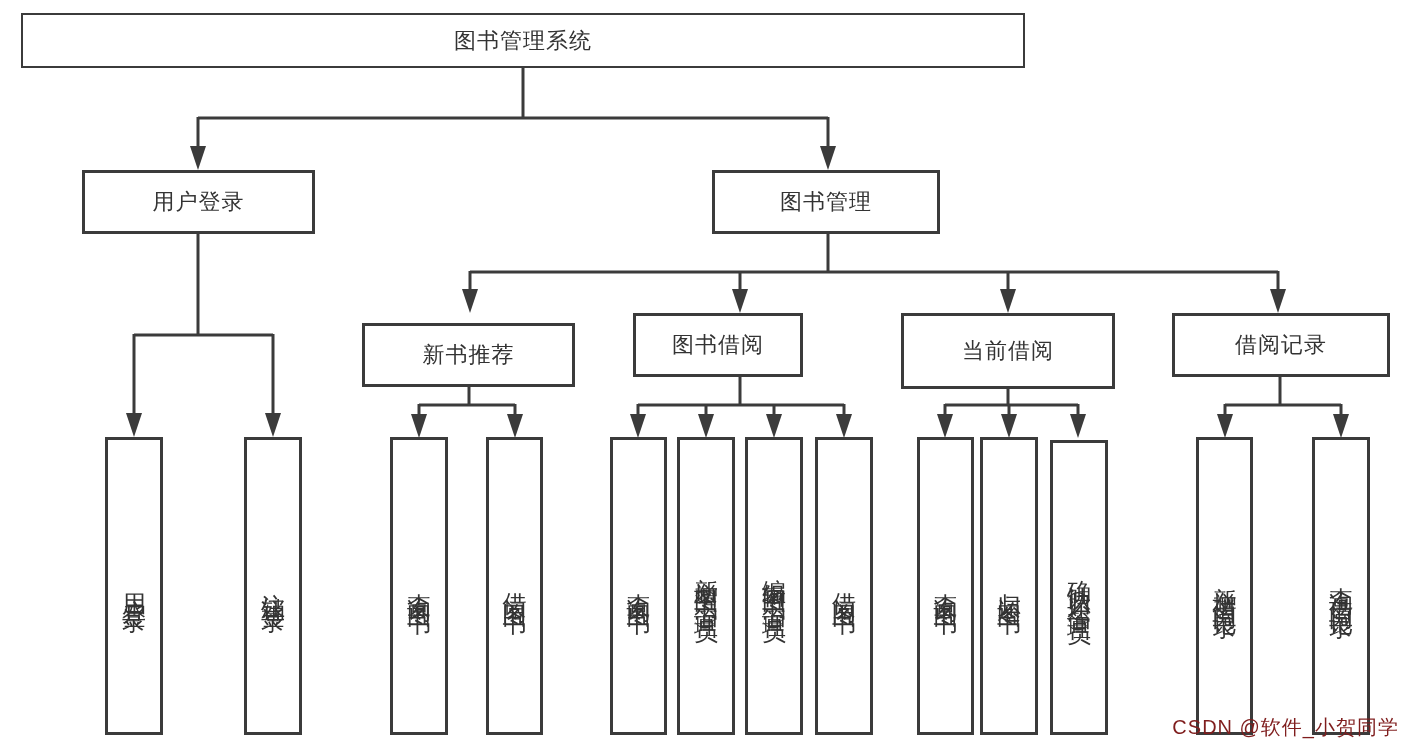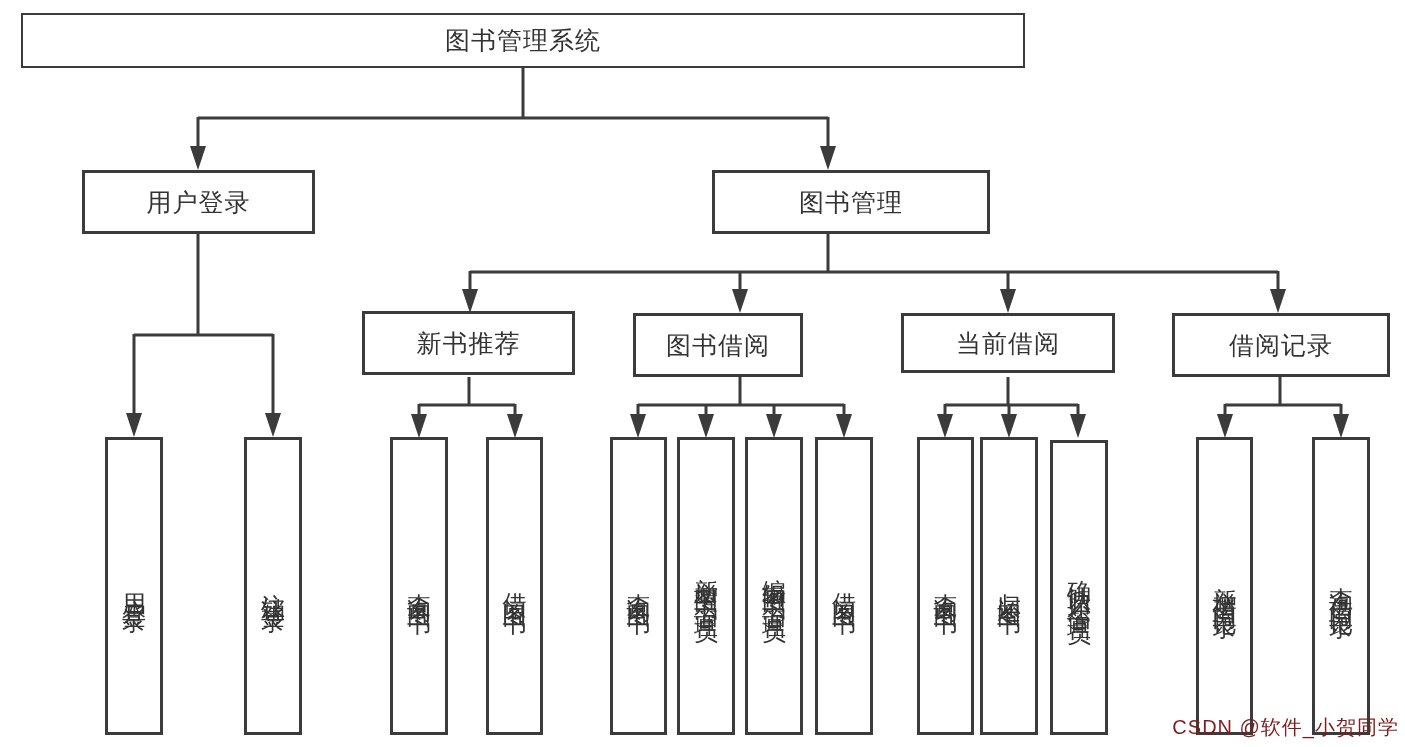--- a/index.html
+++ b/index.html
@@ -12,21 +12,21 @@
     overflow:hidden;
   }
   #connectors{position:absolute;left:0;top:0;z-index:1;}
   .node{
     position:absolute;
     box-sizing:border-box;
     background:#ffffff;
     border:3px solid #3b3b3b;
     display:flex;align-items:center;justify-content:center;
     z-index:2;
-    font-size:25px;
+    font-size:22px;
     letter-spacing:1px;
     color:#333333;
     white-space:nowrap;
   }
   .node.root{border-width:2px;}
   .leaf{
     writing-mode:vertical-rl;
     text-orientation:mixed;
     letter-spacing:6px;
     font-size:24px;
@@ -109,25 +109,25 @@
       <path d="M1009 438 L1001 414 L1017 414 Z"></path>
       <path d="M1078 438 L1070 414 L1086 414 Z"></path>
       <path d="M1225 438 L1217 414 L1233 414 Z"></path>
       <path d="M1341 438 L1333 414 L1349 414 Z"></path>
     </g>
   </svg>
 
   <div class="node root" style="left:21px;top:13px;width:1004px;height:55px;">图书管理系统</div>
 
   <div class="node" style="left:82px;top:170px;width:233px;height:64px;">用户登录</div>
-  <div class="node" style="left:712px;top:170px;width:278px;height:64px;">图书管理</div>
+  <div class="node" style="left:712px;top:170px;width:228px;height:64px;">图书管理</div>
 
-  <div class="node" style="left:362px;top:311px;width:213px;height:64px;">新书推荐</div>
+  <div class="node" style="left:362px;top:323px;width:213px;height:64px;">新书推荐</div>
   <div class="node" style="left:633px;top:313px;width:170px;height:64px;">图书借阅</div>
-  <div class="node" style="left:901px;top:313px;width:214px;height:60px;">当前借阅</div>
+  <div class="node" style="left:901px;top:313px;width:214px;height:76px;">当前借阅</div>
   <div class="node" style="left:1172px;top:313px;width:218px;height:64px;">借阅记录</div>
 
   <div class="node leaf" style="left:105px;top:437px;width:58px;height:298px;">用户登录</div>
   <div class="node leaf" style="left:244px;top:437px;width:58px;height:298px;">注销登录</div>
 
   <div class="node leaf" style="left:390px;top:437px;width:58px;height:298px;">查询图书</div>
   <div class="node leaf" style="left:486px;top:437px;width:57px;height:298px;">借阅图书</div>
 
   <div class="node leaf" style="left:610px;top:437px;width:57px;height:298px;">查询图书</div>
   <div class="node leaf" style="left:677px;top:437px;width:58px;height:298px;">新增图书（管理员）</div>

